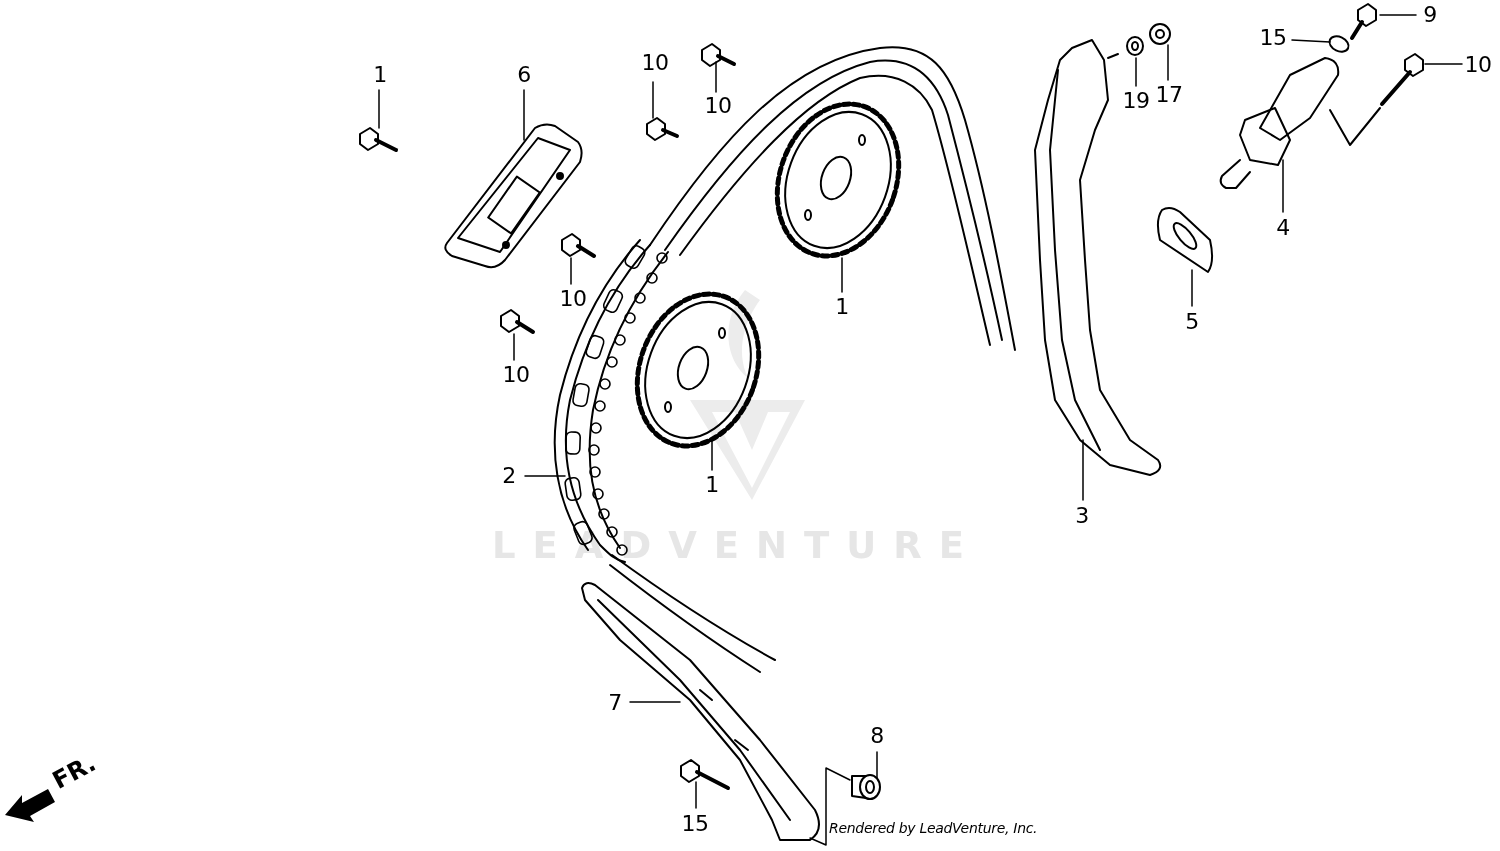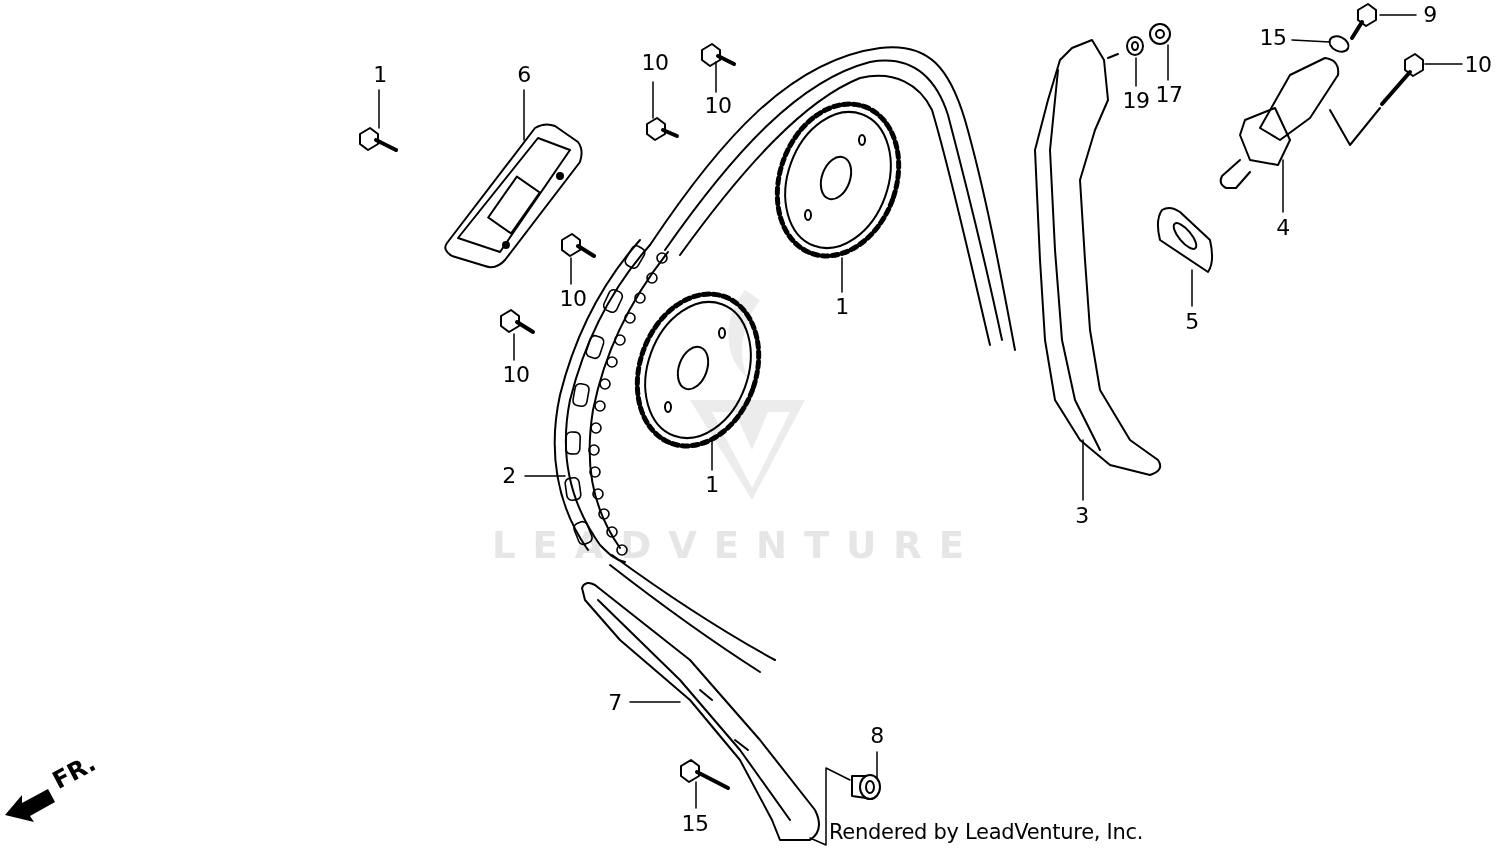--- a/index.html
+++ b/index.html
@@ -1,21 +1,21 @@
 <!DOCTYPE html>
 <html><head>
   <meta charset="utf-8">
   <style>
     html, body { margin: 0; padding: 0; background: #ffffff; }
     body { width: 1500px; height: 851px; position: relative; overflow: hidden; font-family: "DejaVu Sans", sans-serif; }
     #stage { position: absolute; left: 0; top: 0; width: 1500px; height: 851px; }
     svg.art { position: absolute; left: 0; top: 0; width: 1500px; height: 851px; }
     .callout { position: absolute; font-family: "DejaVu Sans", sans-serif; font-size: 22px; color: #000; line-height: 1; transform: translate(-50%, -50%); white-space: nowrap; letter-spacing: -0.5px; cursor: pointer; }
     .watermark { position: absolute; left: 492px; top: 524px; font-family: "DejaVu Sans", sans-serif; font-size: 37px; font-weight: bold; color: #e6e6e6; letter-spacing: 17px; white-space: nowrap; }
-    .credit { position: absolute; left: 829px; top: 820px; font-family: "DejaVu Sans", sans-serif; font-size: 21px; color: #000; white-space: nowrap; letter-spacing: -0.3px; }
+    .credit { position: absolute; left: 829px; top: 820px; font-family: "DejaVu Sans", sans-serif; font-size: 14px; color: #000; white-space: nowrap; letter-spacing: -0.3px; font-style: italic; }
     .fr-label { position: absolute; left: 48px; top: 770px; font-family: "DejaVu Sans", sans-serif; font-weight: bold; font-size: 24px; color: #000; transform: rotate(-28deg); transform-origin: left top; white-space: nowrap; }
   </style>
 </head>
 <body>
 
 <div id="stage">
 
   <div class="watermark">LEADVENTURE</div>
 
   <svg class="art" viewBox="0 0 1500 851" xmlns="http://www.w3.org/2000/svg">

